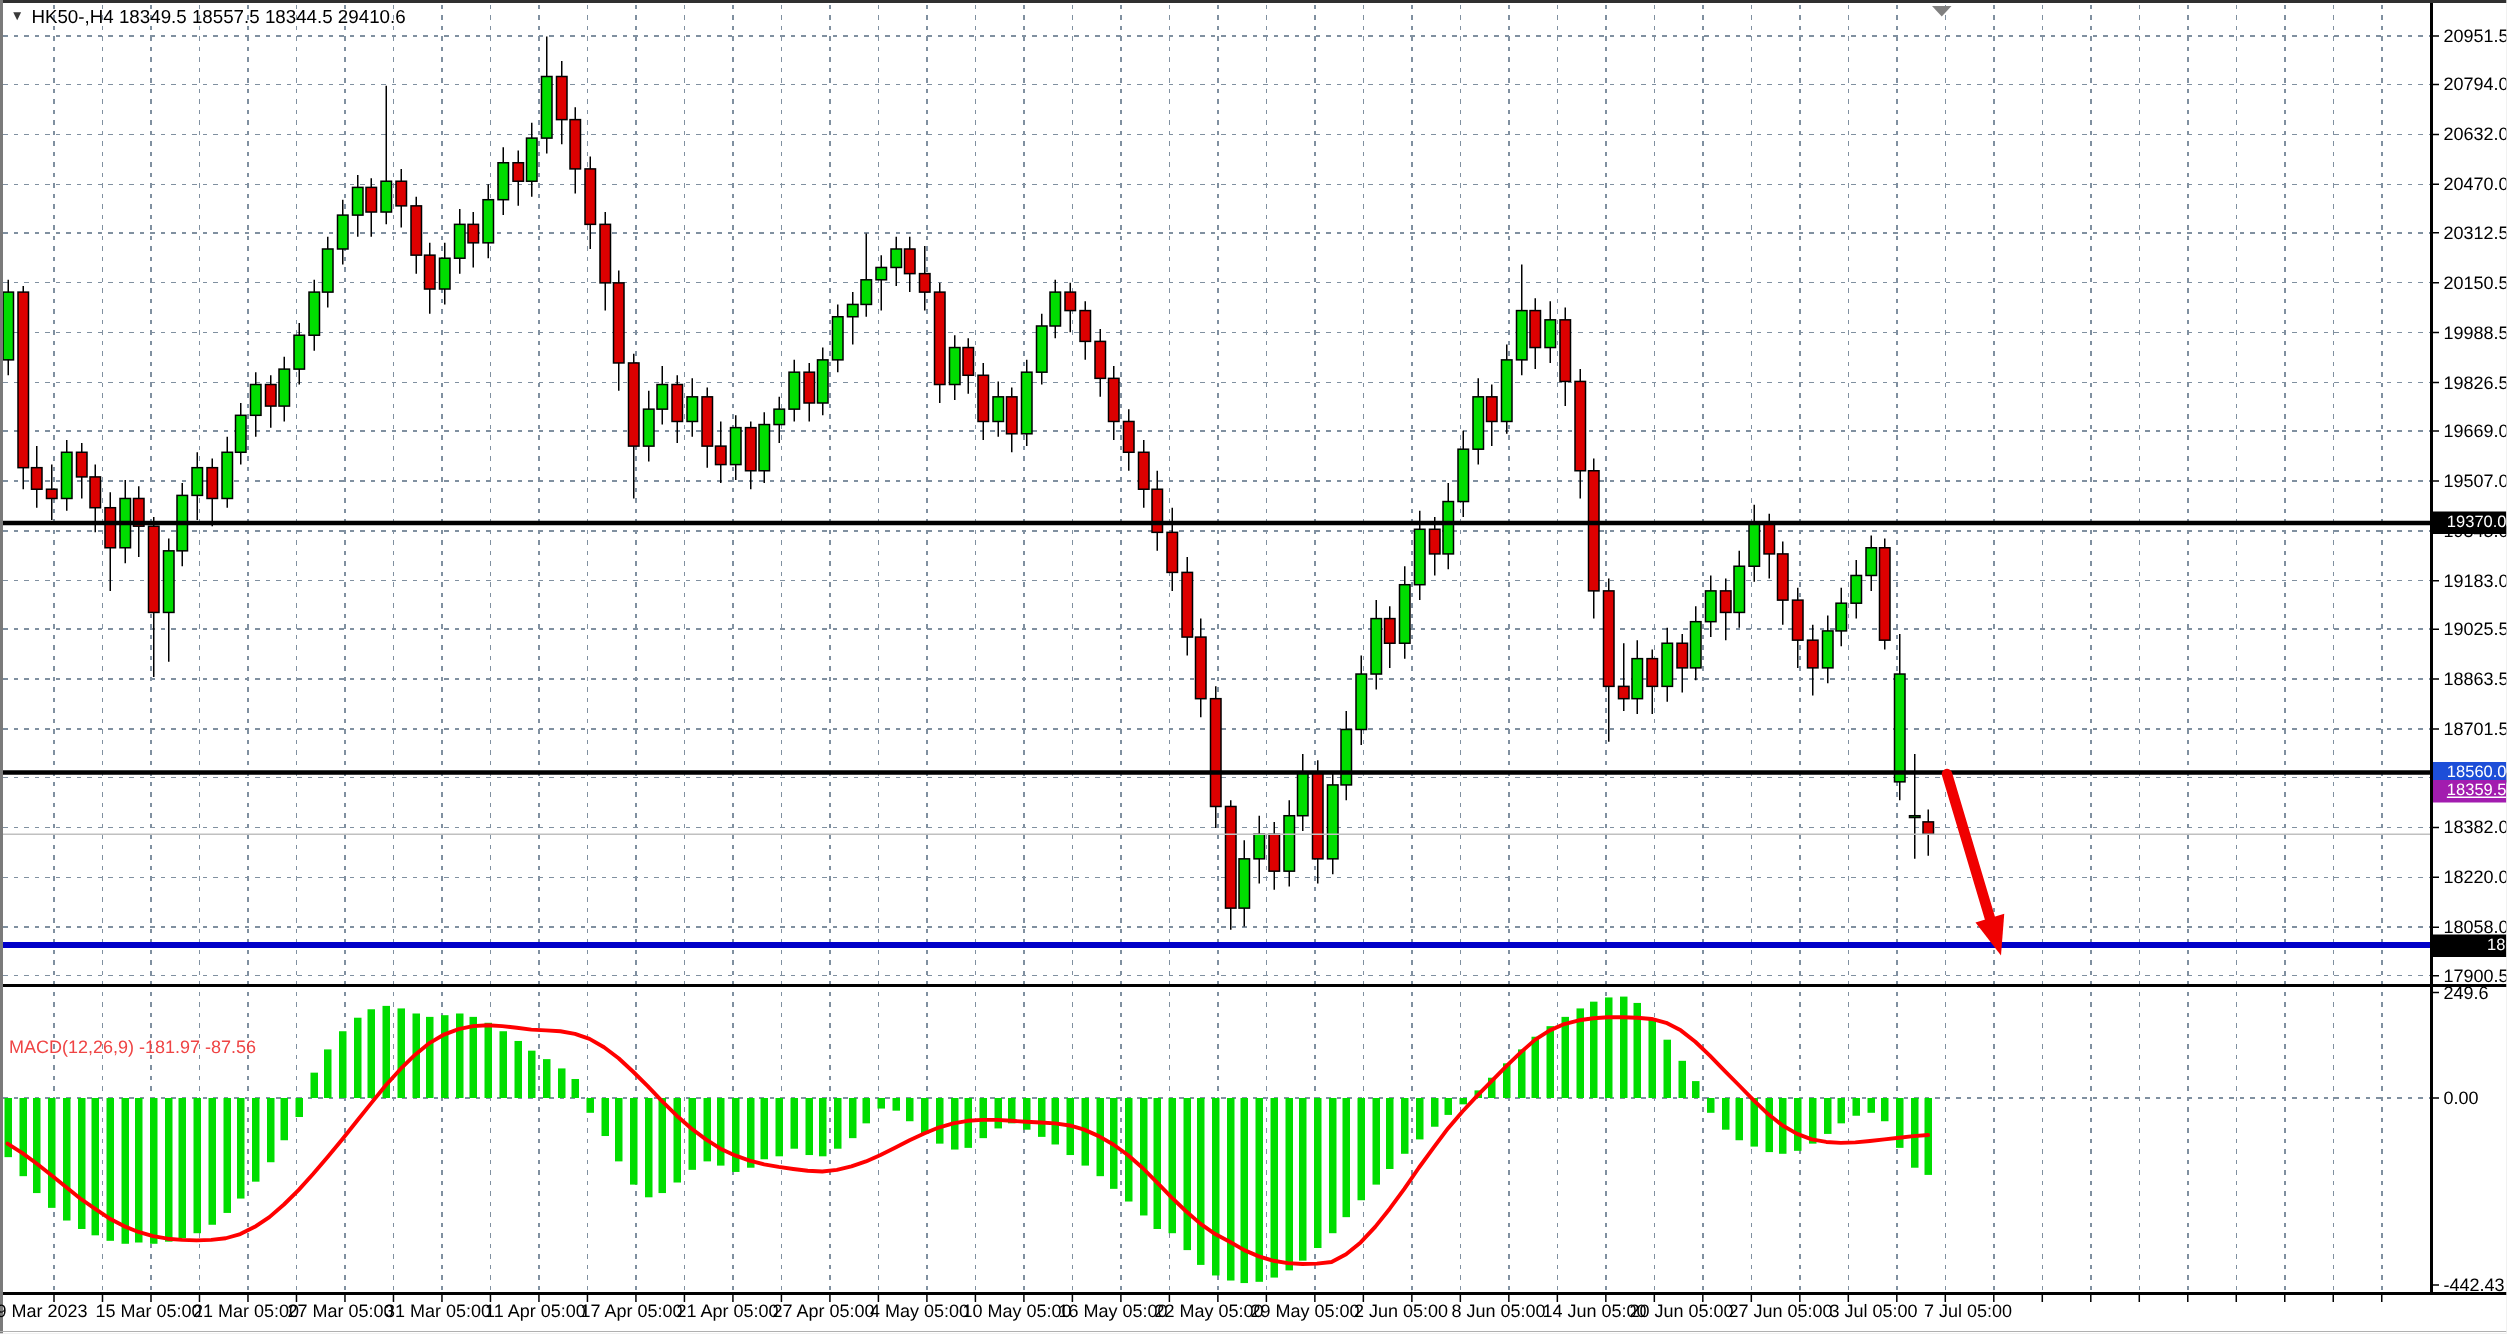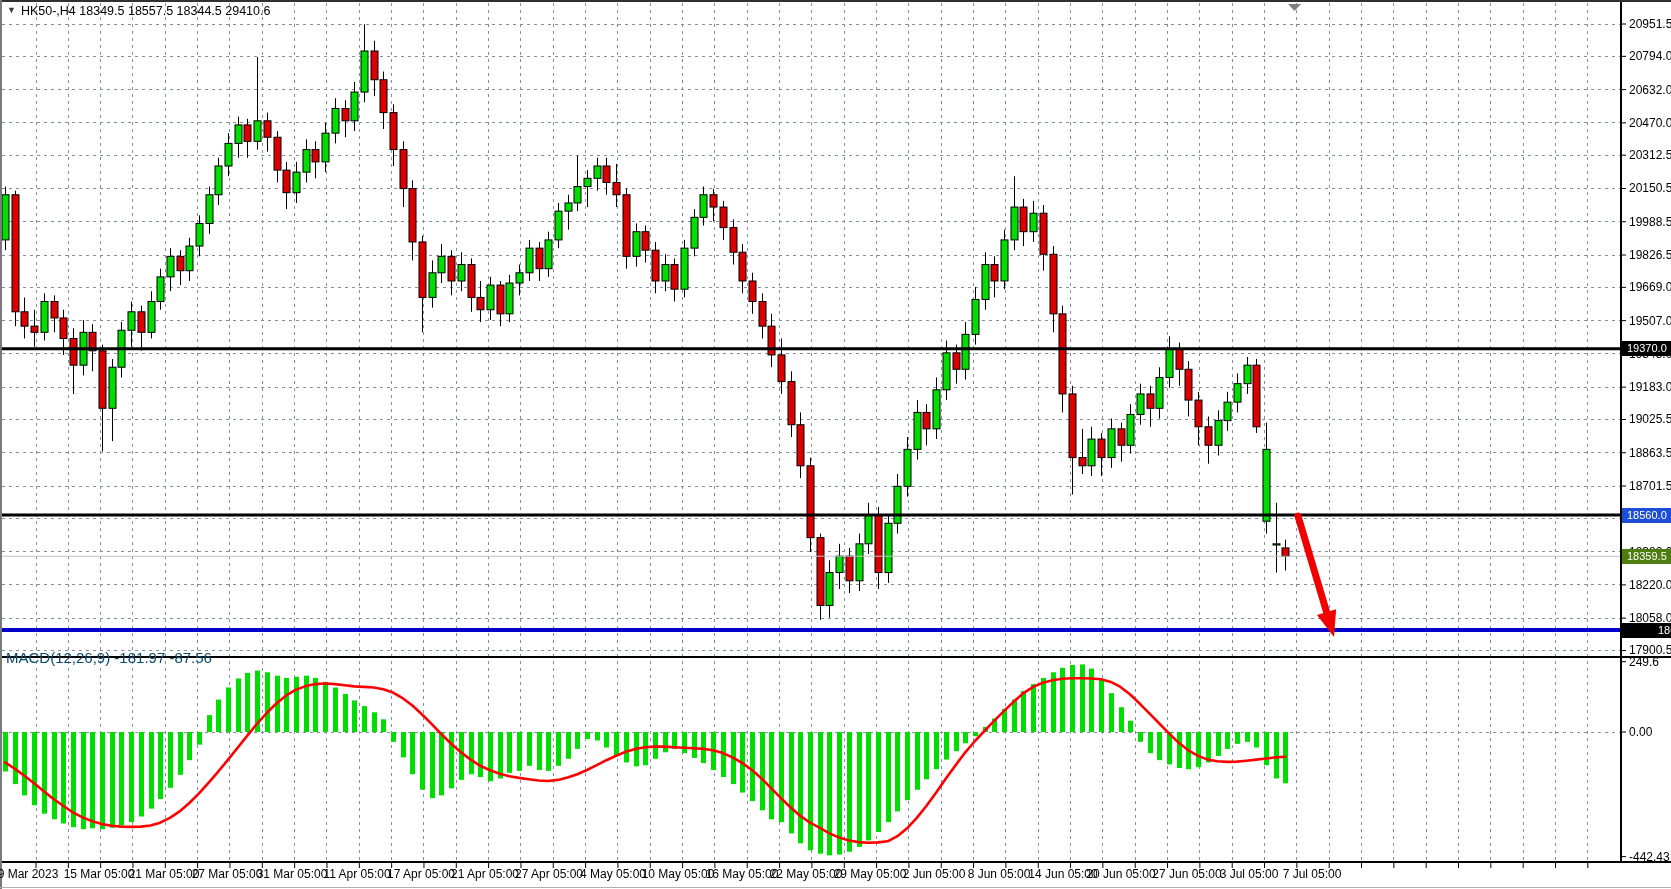--- a/index.html
+++ b/index.html
@@ -7,27 +7,27 @@
     position:relative;width:1671px;height:889px;background:#ffffff;
     font-family:"Liberation Sans",sans-serif;overflow:hidden;
   }
   #plot{position:absolute;left:0;top:0;}
   .titlebar{
     position:absolute;left:7px;top:4px;display:flex;align-items:center;gap:5px;
     font-size:12.5px;color:#000;white-space:nowrap;z-index:5;
   }
   .dd{font-size:9px;color:#3a3a3a;transform:translateY(-1px);}
   .macdlabel{
-    position:absolute;left:6px;top:649px;font-size:15px;color:#0c4a6e;z-index:5;white-space:nowrap;
+    position:absolute;left:6px;top:691px;font-size:12px;color:#ef4444;z-index:5;white-space:nowrap;
   }
   .badge{
     position:absolute;left:1622px;width:49px;height:15px;line-height:15px;
     font-size:11px;color:#fff;padding-left:5px;box-sizing:border-box;z-index:6;
   }
-  .badge.black{background:#000;}
+  .badge.black{background:#000;text-align:right;}
   .badge.blue{background:#0000c8;}
 </style>
 </head>
 <body>
 
 <div class="win">
   <svg id="plot" width="1671" height="889">
       <g shape-rendering="crispEdges">
         <line x1="36" y1="3" x2="36" y2="861" stroke="#8090a0" stroke-width="1" stroke-dasharray="3 4"></line>
         <line x1="68.33" y1="3" x2="68.33" y2="861" stroke="#8090a0" stroke-width="1" stroke-dasharray="3 4"></line>
@@ -647,15 +647,15 @@
 
   <div class="titlebar">
     <span class="dd">▼</span>
     <span>HK50-,H4 18349.5 18557.5 18344.5 29410.6</span>
   </div>
 
   <div class="macdlabel">MACD(12,26,9) -181.97 -87.56</div>
 
   <div class="badge black" style="top: 341px; background: rgb(0, 0, 0);">19370.0</div>
   <div class="badge black" style="top: 508px; background: #1d4ed8;">18560.0</div>
-  <div class="badge black" style="top: 549px; background: #4d7c0f;">18359.5</div>
+  <div class="badge black" style="top: 520px; background: #a21caf; text-decoration: underline;">18359.5</div>
   <div class="badge blue" style="top: 623px; background: #000000; padding-left: 36px;">18000.0</div>
 </div>
 
 </body></html>

